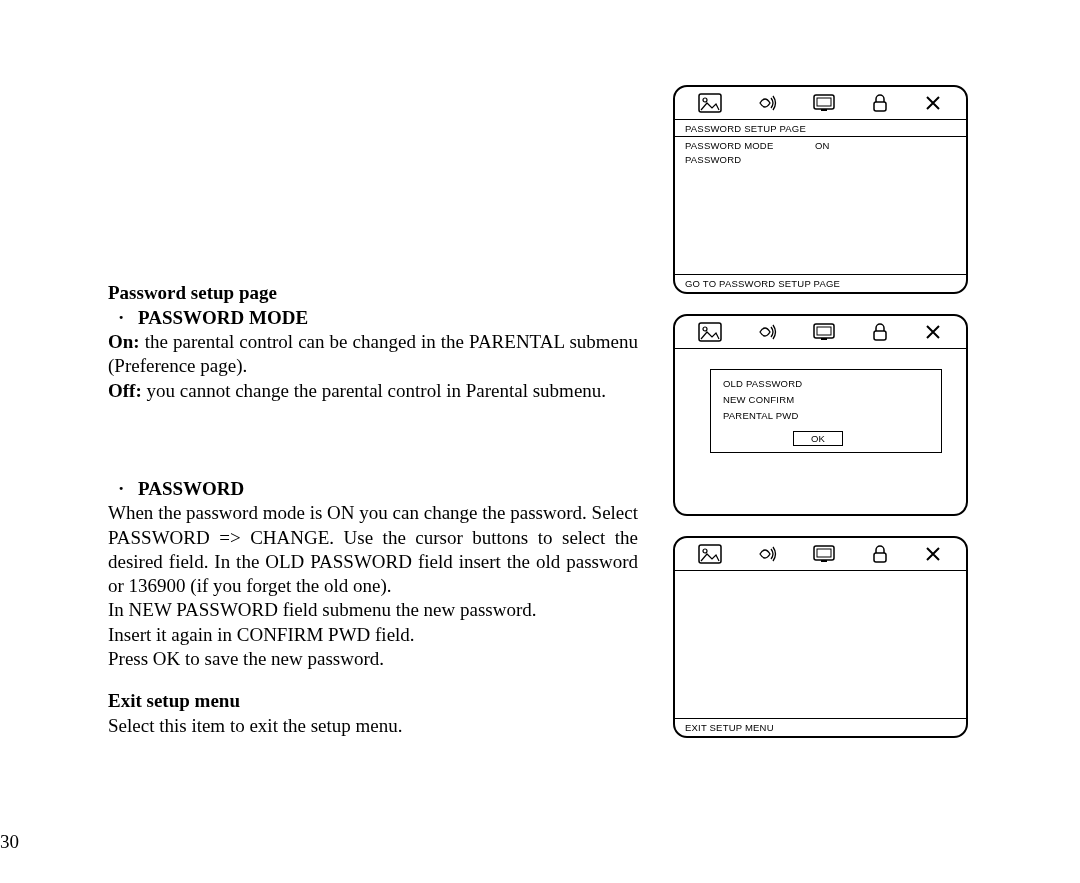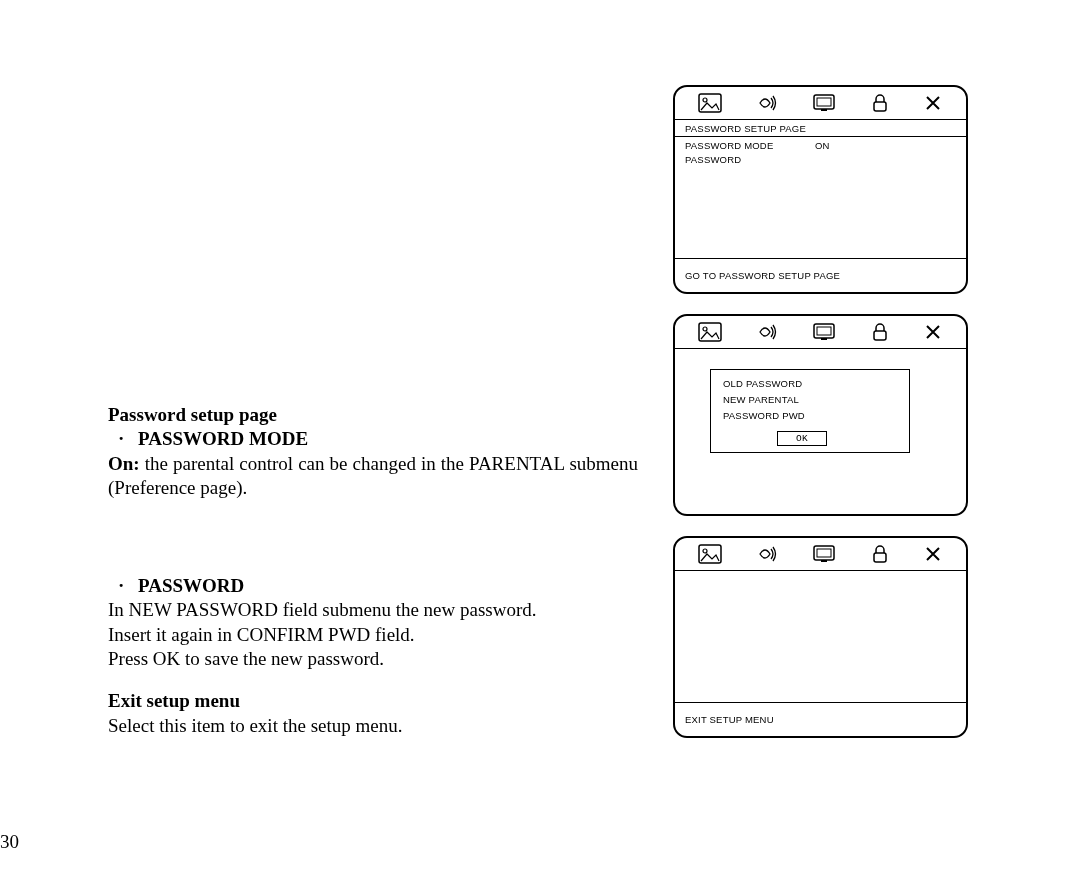--- a/index.html
+++ b/index.html
@@ -79,64 +79,67 @@
     gap: 3px;
     letter-spacing: 0.2px;
   }
   .diagram .menu-rows .row { display: flex; }
   .diagram .menu-rows .row span.lbl { width: 130px; }
   .diagram .footer-row {
     position: absolute;
     bottom: 0; left: 0; right: 0;
     border-top: 1px solid #000;
     font-size: 9.5px;
-    padding: 11px 10px;
+    padding: 3px 10px;
     letter-spacing: 0.2px;
   }
   
   .pwdbox {
     position: absolute;
     top: 20px; left: 35px;
-    width: 200px;
+    width: 232px;
     border: 1px solid #000;
     font-size: 9.5px;
     padding: 8px 28px 6px 12px;
     letter-spacing: 0.2px;
   }
   .pwdbox .field { margin-bottom: 5px; }
   .pwdbox .okbtn {
     margin: 10px auto 0 auto;
     width: 50px;
     border: 1px solid #000;
     text-align: center;
     font-size: 9.5px;
     padding: 1px 0;
-    font-family: Liberation Mono, monospace;
   }
 </style>
 </head>
 <body>
 
 <div class="container">
   <div class="left-col">
     <div class="bold">Password setup page</div>
     <div class="bullet-heading">
       <span class="dot">·</span>
       <span>PASSWORD MODE</span>
     </div>
     <div class="justify">
       <span class="bold">On:</span><span> the parental control can be changed in the PARENTAL submenu (Preference page).</span>
     </div>
+    <div class="justify">
+      <span class="bold">Off:</span><span> you cannot change the parental control in Parental submenu.</span>
+    </div>
 
     <div class="section-gap"></div>
 
     <div class="bullet-heading">
       <span class="dot">·</span>
       <span>PASSWORD</span>
     </div>
+    <div class="justify">When the password mode is ON you can change the password. Select PASSWORD =&gt; CHANGE. Use the cursor buttons to select the desired field. In the OLD PASSWORD field insert the old password or 136900 (if you forget the old one).</div>
     <div>In NEW PASSWORD field submenu the new password.</div>
     <div>Insert it again in CONFIRM PWD field.</div>
     <div>Press OK to save the new password.</div>
 
     <div style="height:18px"></div>
 
     <div class="bold">Exit setup menu</div>
     <div>Select this item to exit the setup menu.</div>
   </div>
 
@@ -203,22 +206,22 @@
             <rect x="4" y="9" width="12" height="9" rx="2" fill="none" stroke="#000" stroke-width="1.5"></rect>
             <path d="M6 9 V6 a4 4 0 0 1 8 0 V9" fill="none" stroke="#000" stroke-width="1.5"></path>
           </svg>
         <svg width="20" height="20" viewBox="0 0 20 20">
             <path d="M4 4 L16 16 M16 4 L4 16" stroke="#000" stroke-width="2"></path>
           </svg>
       </div>
       <div class="body" style="height:165px">
         <div class="pwdbox">
           <div class="field">OLD PASSWORD</div>
-          <div class="field">NEW PARENTAL</div>
-          <div class="field">PASSWORD PWD</div>
+          <div class="field">NEW CONFIRM</div>
+          <div class="field">PARENTAL PWD</div>
           <div class="okbtn">OK</div>
         </div>
       </div>
     </div>
 
     <div class="diagram">
       <div class="iconbar">
         <svg width="24" height="20" viewBox="0 0 24 20">
             <rect x="1" y="1" width="22" height="18" rx="2" fill="none" stroke="#000" stroke-width="1.5"></rect>
             <circle cx="7" cy="7" r="2" fill="none" stroke="#000" stroke-width="1.2"></circle>

